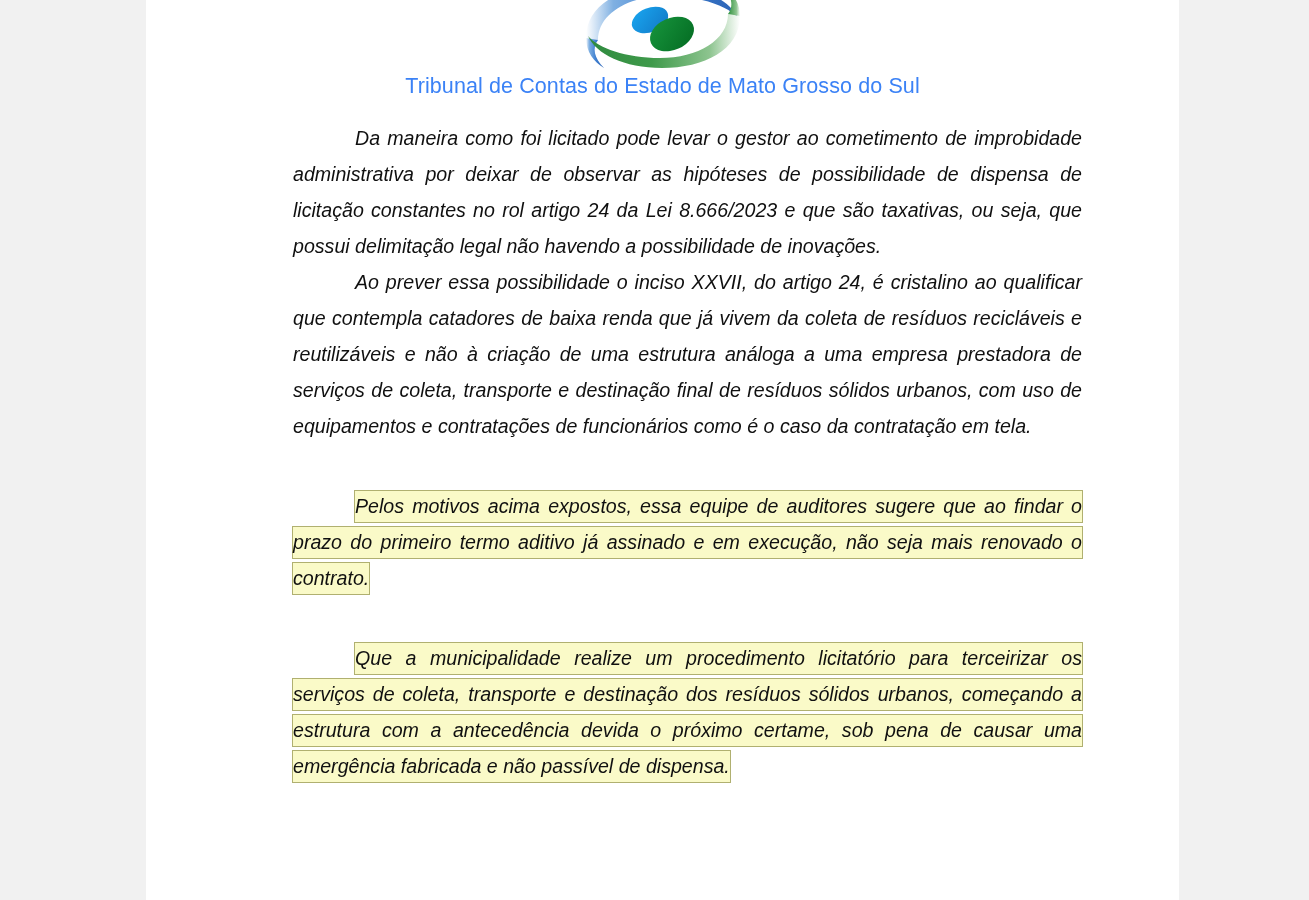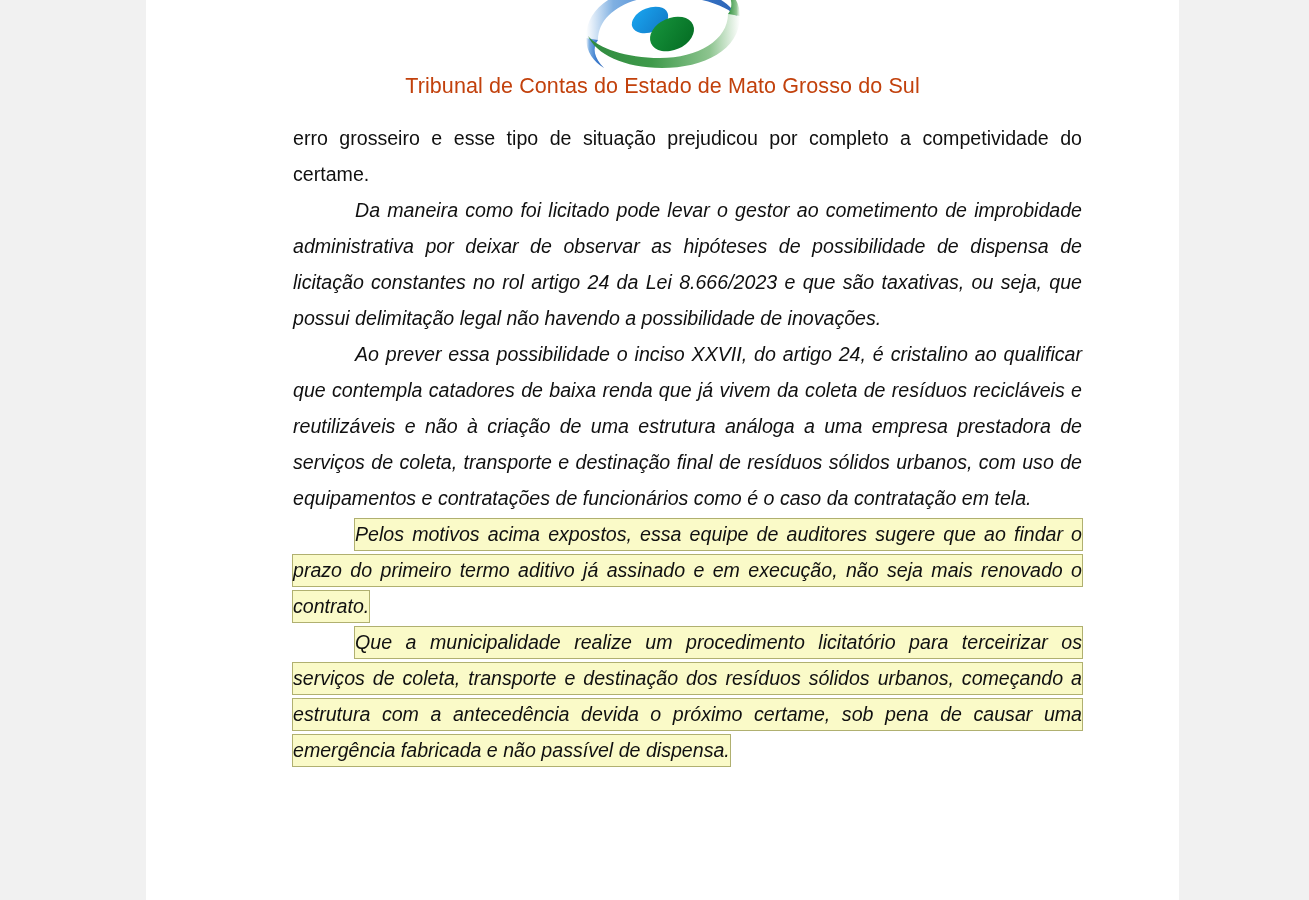--- a/index.html
+++ b/index.html
@@ -41,21 +41,21 @@
     height: 72px;
     display: flex;
     align-items: flex-start;
     justify-content: center;
     overflow: hidden;
   }
   .logo-wrap svg { display: block; margin-top: -20px; }
 
   .org-name {
     font-size: 21.5px;
-    color: #c2410c;
+    color: #3b82f6;
     line-height: 1.2;
     margin-top: 2px;
     letter-spacing: 0.1px;
   }
   .division {
     font-size: 20.5px;
     color: #141414;
     line-height: 1.17;
     margin: 18px auto 0 auto;
     width: 720px;
@@ -76,20 +76,21 @@
     text-align: justify;
     text-justify: inter-word;
     line-height: 36px;
     margin: 0;
   }
   .para.indent { text-indent: 62px; font-style: italic; }
 
   
   .para.highlight {
     background: transparent;
+    margin-top: 44px;
   }
   .para.highlight .hl {
     background: #fafac8;
     box-decoration-break: clone;
     -webkit-box-decoration-break: clone;
     box-shadow: 0 0 0 1px #b0b070;
     padding: 4px 0 5px 0;
   }
 
   
@@ -153,21 +154,20 @@
           <circle cx="94" cy="12" r="2" fill="#b9c83a"></circle>
         </svg>
       </div>
 
       <div class="org-name">Tribunal de Contas do Estado de Mato Grosso do Sul</div>
 
     </div>
 
     <div class="doc-body">
 
-      <p class="para">erro grosseiro e esse tipo de situação prejudicou por completo a competividade do certame.</p>
 
       <p class="para indent">Da maneira como foi licitado pode levar o gestor ao cometimento de improbidade administrativa por deixar de observar as hipóteses de possibilidade de dispensa de licitação constantes no rol artigo 24 da Lei 8.666/2023 e que são taxativas, ou seja, que possui delimitação legal não havendo a possibilidade de inovações.</p>
 
       <p class="para indent">Ao prever essa possibilidade o inciso XXVII, do artigo 24, é cristalino ao qualificar que contempla catadores de baixa renda que já vivem da coleta de resíduos recicláveis e reutilizáveis e não à criação de uma estrutura análoga a uma empresa prestadora de serviços de coleta, transporte e destinação final de resíduos sólidos urbanos, com uso de equipamentos e contratações de funcionários como é o caso da contratação em tela.</p>
 
       <p class="para indent highlight"><span class="hl">Pelos motivos acima expostos, essa equipe de auditores sugere que ao findar o prazo do primeiro termo aditivo já assinado e em execução, não seja mais renovado o contrato.</span></p>
 
       <p class="para indent highlight"><span class="hl">Que a municipalidade realize um procedimento licitatório para terceirizar os serviços de coleta, transporte e destinação dos resíduos sólidos urbanos, começando a estrutura com a antecedência devida o próximo certame, sob pena de causar uma emergência fabricada e não passível de dispensa.</span></p>
     </div>
 

